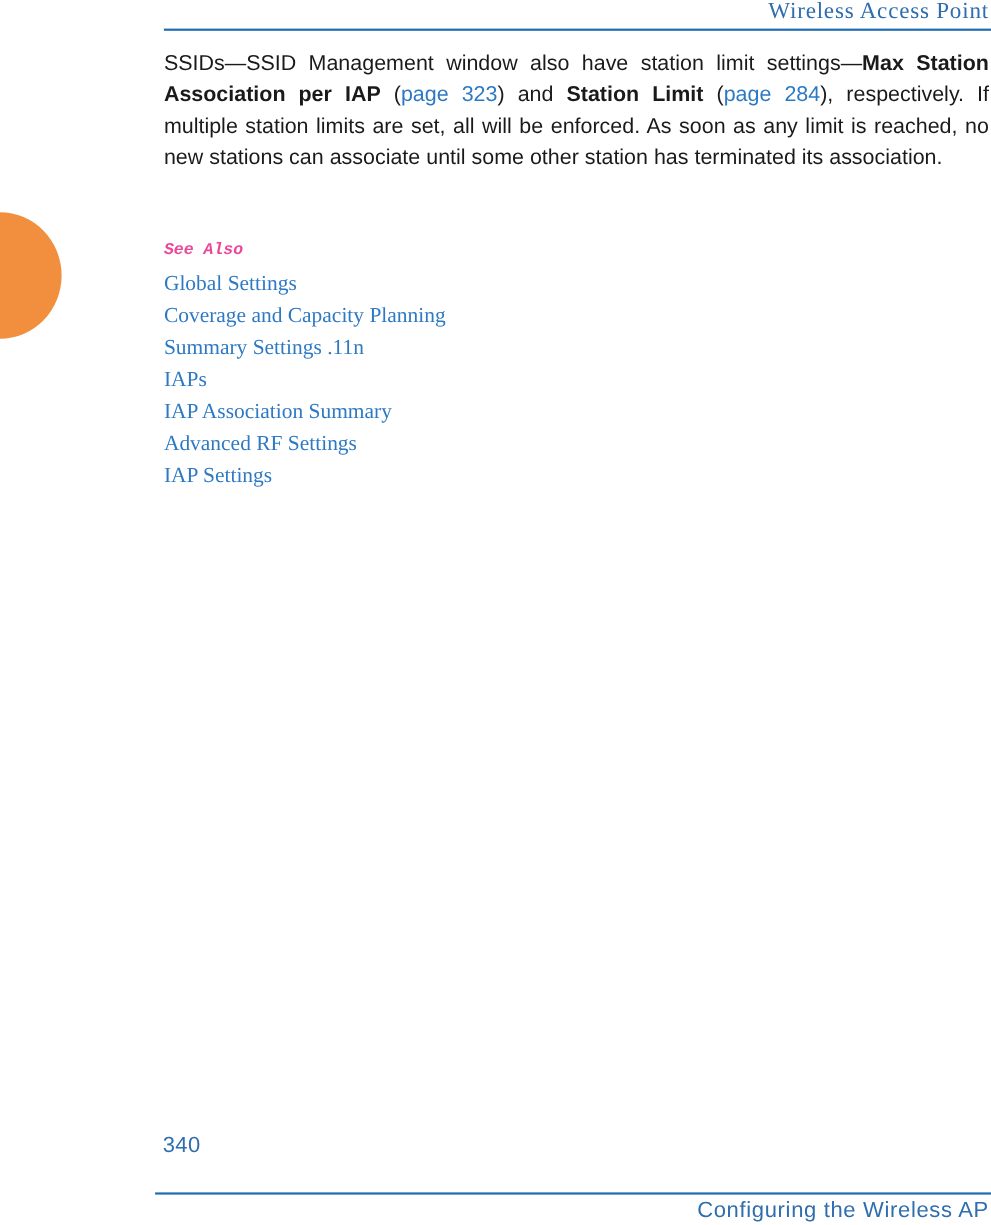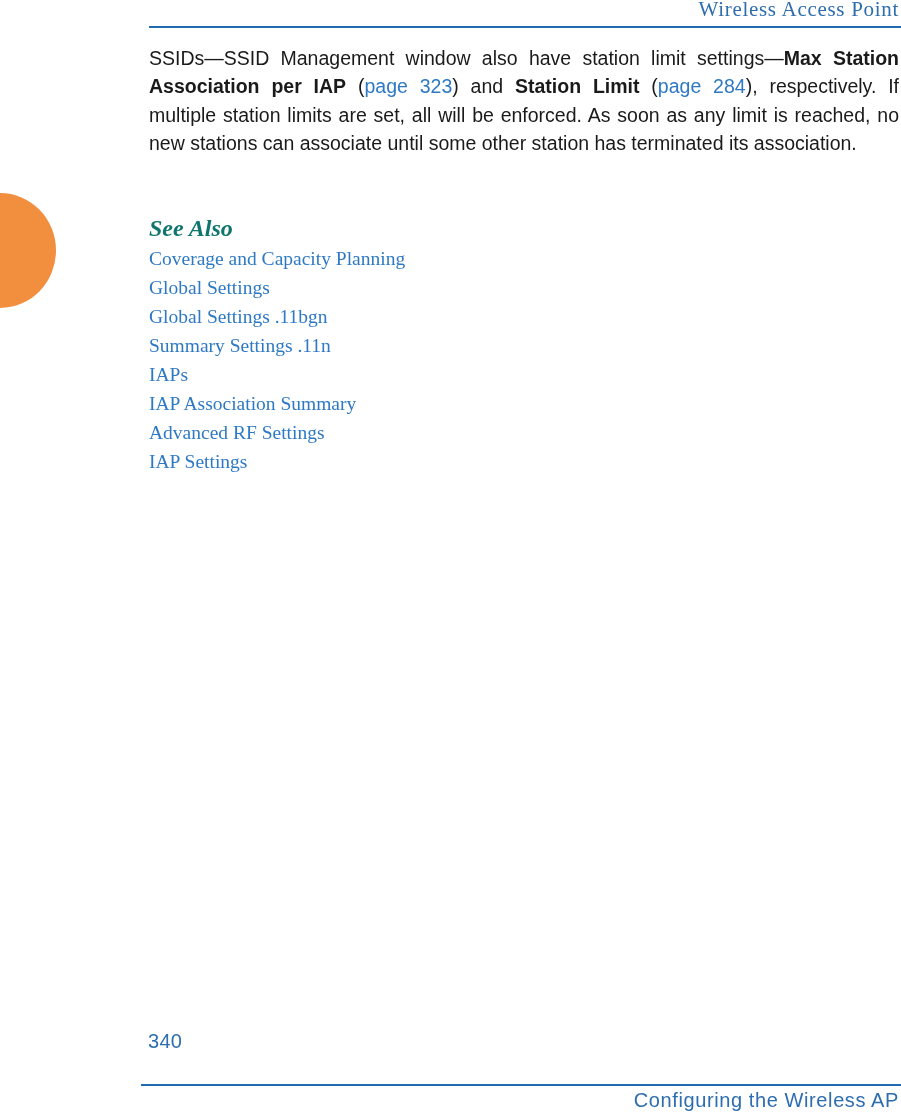--- a/index.html
+++ b/index.html
@@ -74,25 +74,25 @@
   .nowrap { white-space: nowrap; }
 
   
   .seealso-block {
     position: absolute;
     left: 149px;
     top: 214px;
     width: 620px;
   }
   .seealso-heading {
-    font-family: Liberation Serif, serif;
+    font-family: Liberation Mono, monospace;
     font-weight: bold;
     font-style: italic;
-    font-size: 24px;
-    color: #0f766e;
+    font-size: 15px;
+    color: #ec4899;
     line-height: 28px;
     margin: 0 0 2px 0;
   }
   .seealso-list {
     list-style: none;
     margin: 0;
     padding: 0;
   }
   .seealso-list li { margin: 0; padding: 0; }
   .seealso-link {
@@ -144,23 +144,22 @@
   <div class="header-title">Wireless Access Point</div>
   <div class="header-rule"></div>
 
   <div class="body-block">
     <p class="para"><span>SSIDs—SSID Management window also have station limit settings—</span><span class="b">Max Station Association per IAP</span> <span class="nowrap"><span>(</span><a class="lnk" href="#">page 323</a><span>)</span></span><span> and </span><span class="b">Station Limit</span> <span class="nowrap"><span>(</span><a class="lnk" href="#">page 284</a><span>)</span></span><span>, respectively. If multiple station limits are set, all will be enforced. As soon as any limit is reached, no new stations can associate until some other station has terminated its association.</span></p>
   </div>
 
   <div class="seealso-block">
     <div class="seealso-heading">See Also</div>
     <ul class="seealso-list">
+      <li><a class="seealso-link" href="#">Global Settings</a></li>
       <li><a class="seealso-link" href="#">Coverage and Capacity Planning</a></li>
-      <li><a class="seealso-link" href="#">Global Settings</a></li>
-      <li><a class="seealso-link" href="#">Global Settings .11bgn</a></li>
       <li><a class="seealso-link" href="#">Summary Settings .11n</a></li>
       <li><a class="seealso-link" href="#">IAPs</a></li>
       <li><a class="seealso-link" href="#">IAP Association Summary</a></li>
       <li><a class="seealso-link" href="#">Advanced RF Settings</a></li>
       <li><a class="seealso-link" href="#">IAP Settings</a></li>
     </ul>
   </div>
 
   <div class="footer-rule"></div>
   <div class="footer-page">340</div>

